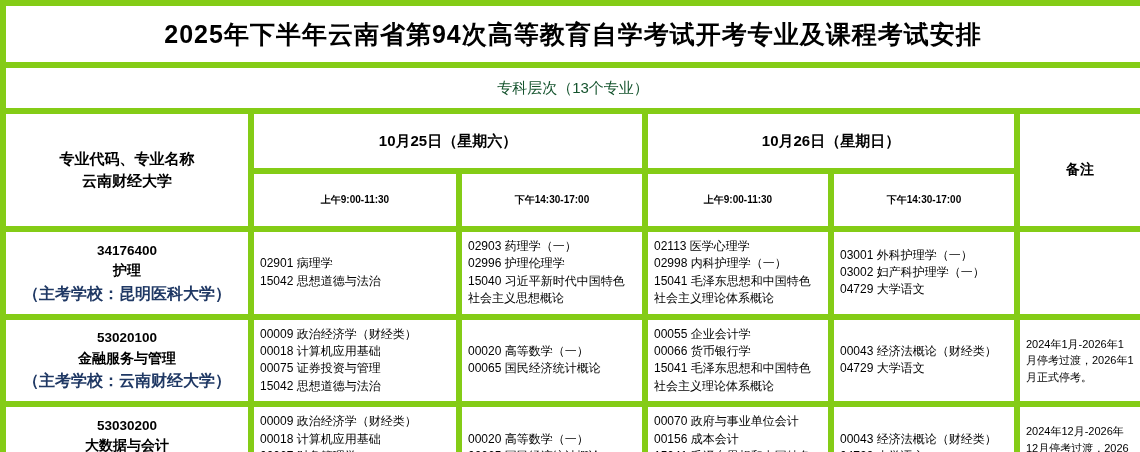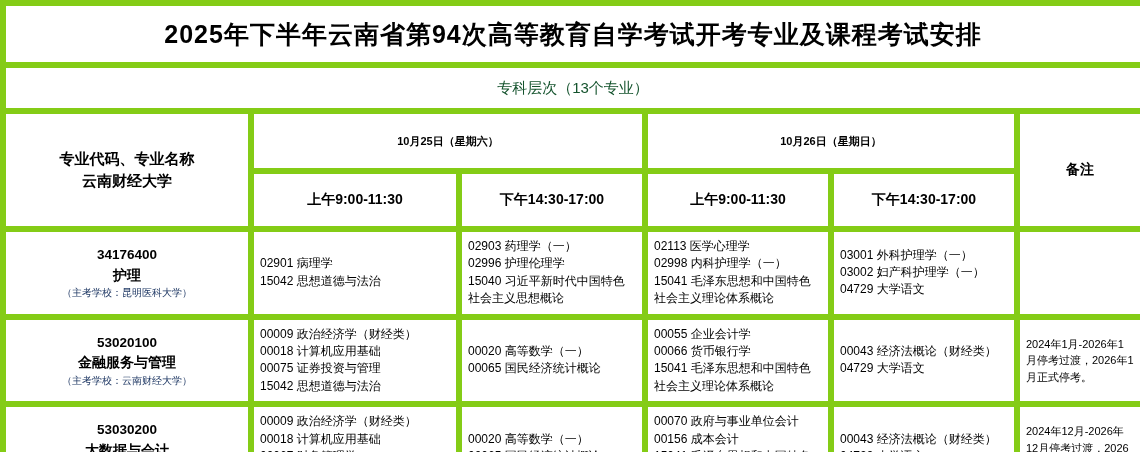--- a/index.html
+++ b/index.html
@@ -46,25 +46,25 @@
     font-weight: normal;
     color: #14532d;
   }
   .hdr {
     text-align: center;
     font-size: 15px;
     font-weight: bold;
   }
   .hdr-major {
     height: 42px;
-    font-size: 11px;
+    font-size: 15px;
   }
   .hdr-sub {
     height: 40px;
-    font-size: 14px;
+    font-size: 10px;
     font-weight: bold;
   }
   .col-major {
     text-align: center;
     font-size: 15px;
     font-weight: bold;
     line-height: 1.5;
     padding: 4px 2px;
   }
   .col-remark {
@@ -79,23 +79,23 @@
   }
   .major-code {
     font-size: 13.5px;
     font-weight: bold;
   }
   .major-name {
     font-size: 14px;
     font-weight: bold;
   }
   .major-school {
-    font-size: 10px;
+    font-size: 16px;
     color: #1f3864;
-    font-weight: normal;
+    font-weight: bold;
     margin-top: 1px;
   }
   .course-cell {
     padding: 6px 6px 6px 8px;
     font-size: 12px;
     line-height: 1.45;
     vertical-align: middle;
     text-align: left;
   }
   .remark-cell {

